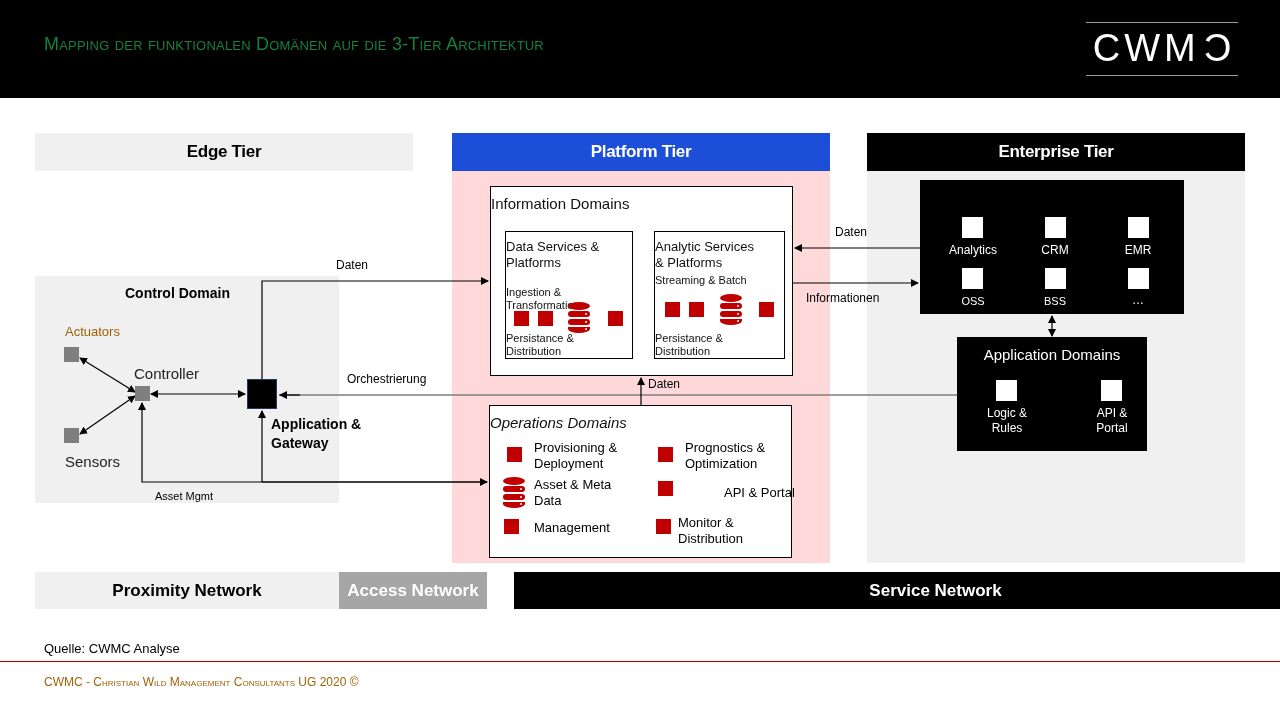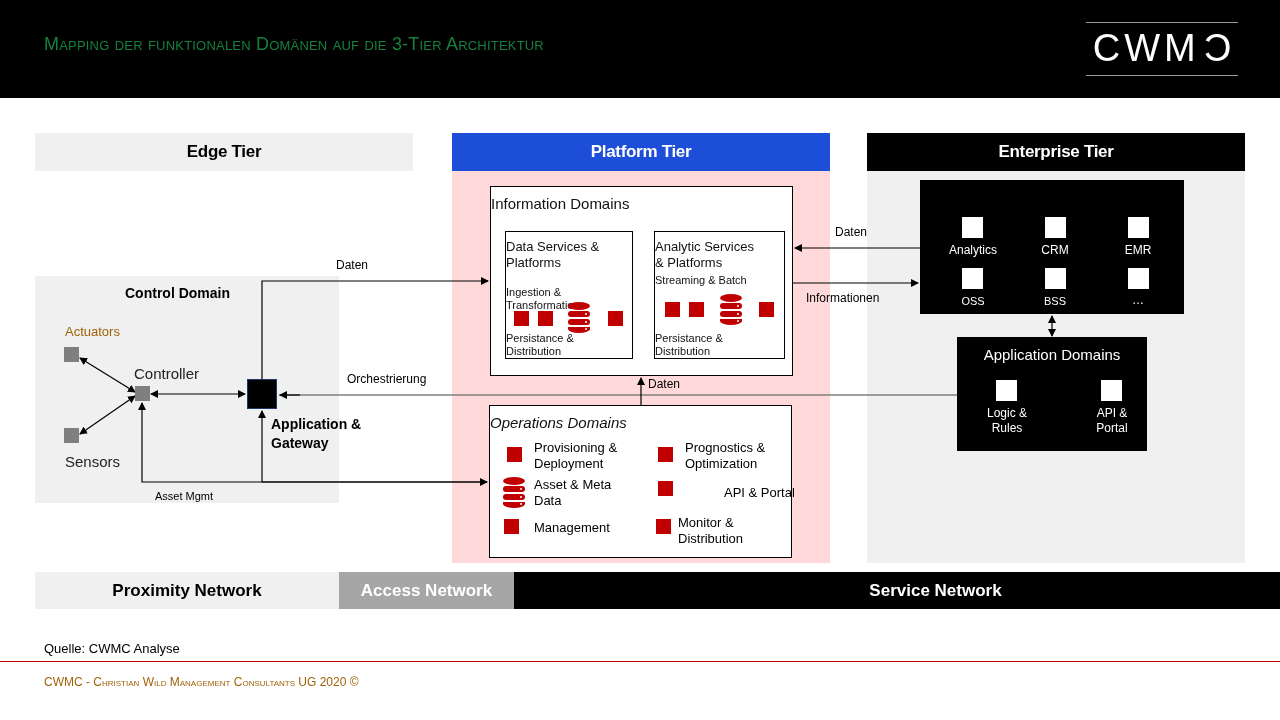--- a/index.html
+++ b/index.html
@@ -48,21 +48,21 @@
   .biz-box { left: 920px; top: 180px; width: 264px; height: 134px; background: #000; color: #fff; }
   .app-box { left: 957px; top: 337px; width: 190px; height: 114px; background: #000; color: #fff; }
   .w-title { position: absolute; left: 0; width: 100%; text-align: center; font-size: 15px; color: #fff; }
   .w-lbl { position: absolute; font-size: 12px; color: #fff; text-align: center; white-space: nowrap; }
 
   .gateway { left: 247px; top: 379px; width: 30px; height: 30px; background: #000; border: 1px solid #1f3864; }
 
   
   .net { top: 572px; height: 37px; line-height: 37px; text-align: center; font-weight: bold; font-size: 17px; }
   .proximity { left: 35px; width: 304px; background: #f0f0f0; color: #000; }
-  .access { left: 339px; width: 175px; background: #a6a6a6; color: #fff; }
+  .access { left: 339px; width: 148px; background: #a6a6a6; color: #fff; }
   .service { left: 514px; width: 843px; background: #000; color: #fff; }
 
   .source { left: 44px; top: 641px; font-size: 13px; color: #000; }
   .footer-line { left: 0; top: 661px; width: 1280px; height: 1px; background: #c00000; }
   .footer { left: 44px; top: 675px; font-size: 12px; color: #a16207; font-variant: small-caps; white-space: nowrap; }
 
   svg.wires { position: absolute; left: 0; top: 0; width: 1280px; height: 720px; pointer-events: none; }
 </style>
 </head>
 <body>

